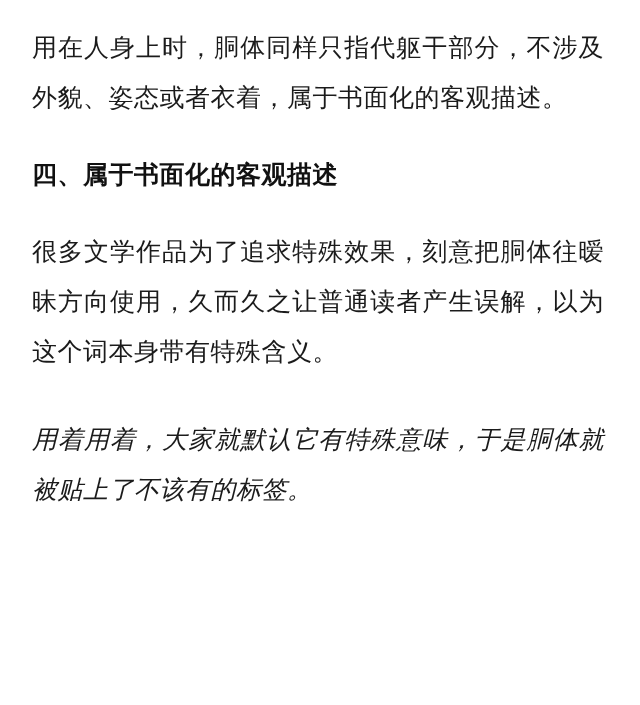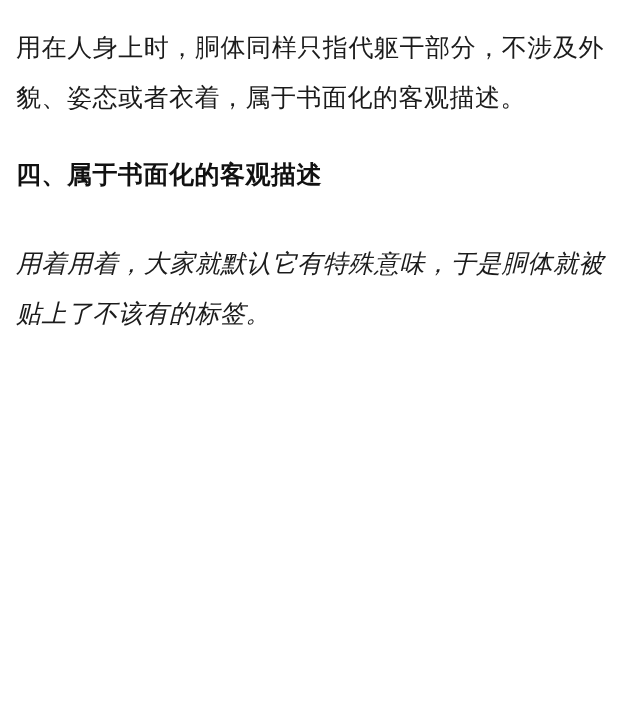--- a/index.html
+++ b/index.html
@@ -11,21 +11,21 @@
     height: 705px;
     background: #ffffff;
     font-family: "Liberation Sans", "DejaVu Sans", sans-serif;
     color: #1a1a1a;
     overflow: hidden;
   }
   .page {
     box-sizing: border-box;
     width: 640px;
     height: 705px;
-    padding: 22px 36px 0 16px;
+    padding: 22px 36px 0 32px;
     background: #ffffff;
   }
   .para {
     font-size: 25px;
     line-height: 50px;
     letter-spacing: 0.5px;
     color: #1b1b1b;
     margin: 0 0 26px 0;
     text-align: justify;
     text-justify: inter-ideograph;
@@ -49,20 +49,21 @@
 </style>
 </head>
 <body>
 
 <div class="page">
 
   <p class="para">用在人身上时，胴体同样只指代躯干部分，不涉及外貌、姿态或者衣着，属于书面化的客观描述。</p>
 
   <h2 class="heading">四、属于书面化的客观描述</h2>
 
+  <p class="para">很多文学作品为了追求特殊效果，刻意把胴体往暧昧方向使用，久而久之让普通读者产生误解，以为这个词本身带有特殊含义。</p>
 
   <div class="spacer-sm"></div>
 
 
   <div class="spacer-sm"></div>
 
   <p class="para tight">用着用着，大家就默认它有特殊意味，于是胴体就被贴上了不该有的标签。</p>
 
 </div>
 

